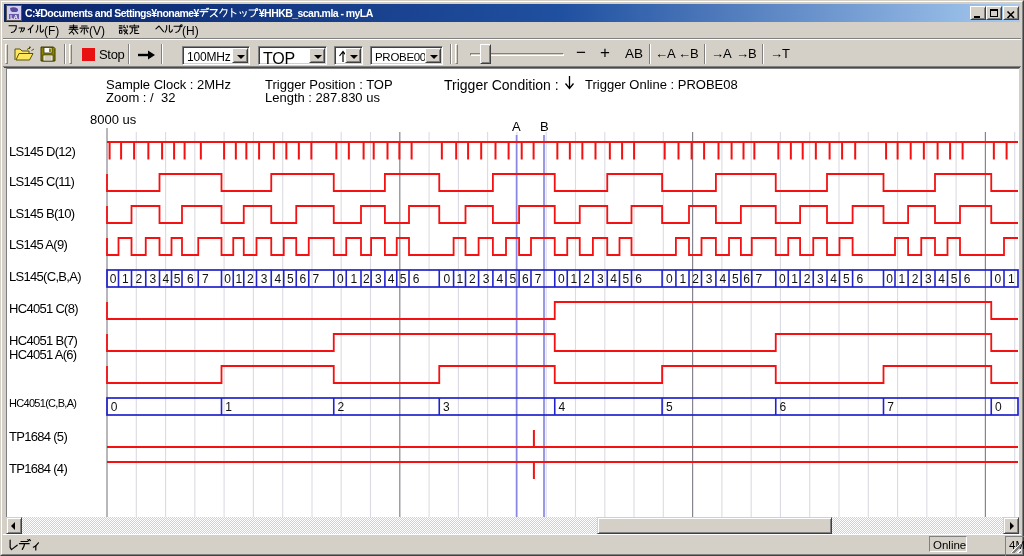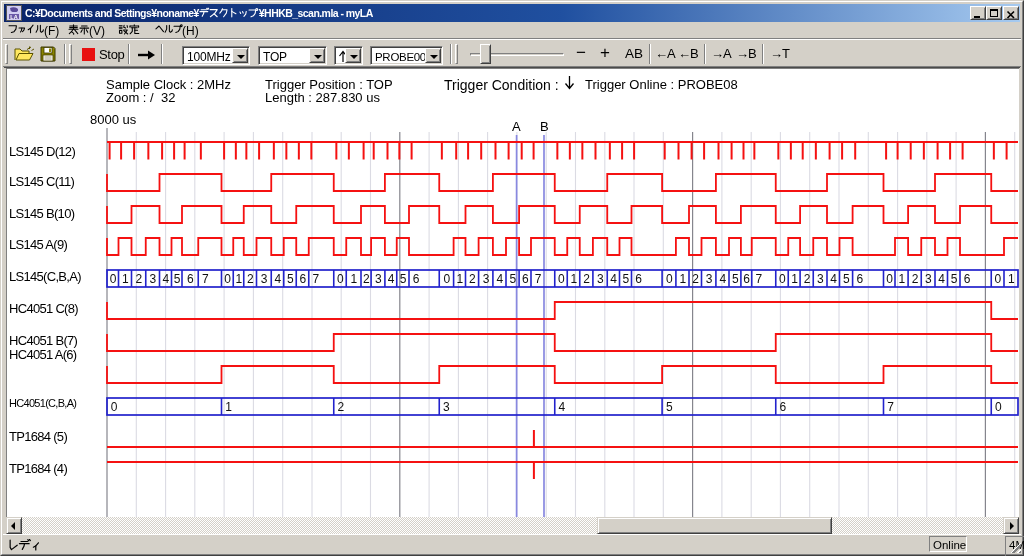--- a/index.html
+++ b/index.html
@@ -121,21 +121,21 @@
     <path d="M 11,1.5 L 18,6 L 11,10.5 Z" fill="#000"></path>
   </svg>
 <div class="sep" style="left:161px;top:44px;height:20px"></div>
 <div class="abs" style="left:182px;top:46px;width:68px;height:19px;background:#fff;border:1px solid;border-color:#808080 #fff #fff #808080;box-shadow:inset 1px 1px 0 #404040, inset -1px -1px 0 #d4d0c8">
     <div class="txt" style="left:4px;top:2.5px;font-size:12px;letter-spacing:-0.2px">100MHz</div>
     <div class="abs" style="right:1px;top:1px;width:16px;height:15px;background:#d4d0c8;border:1px solid;border-color:#fff #404040 #404040 #fff;box-shadow:inset 1px 1px 0 #d4d0c8, inset -1px -1px 0 #808080">
       <div class="abs" style="left:4px;top:6px;width:0;height:0;border:4px solid transparent;border-top:4px solid #000;border-bottom:none"></div>
     </div>
   </div>
 <div class="abs" style="left:258px;top:46px;width:69px;height:19px;background:#fff;border:1px solid;border-color:#808080 #fff #fff #808080;box-shadow:inset 1px 1px 0 #404040, inset -1px -1px 0 #d4d0c8">
-    <div class="txt" style="left:4px;top:2.5px;font-size:12px;letter-spacing:-0.2px">TOP</div>
+    <div class="txt" style="left:4px;top:2.5px;font-size:16px;letter-spacing:-0.2px">TOP</div>
     <div class="abs" style="right:1px;top:1px;width:16px;height:15px;background:#d4d0c8;border:1px solid;border-color:#fff #404040 #404040 #fff;box-shadow:inset 1px 1px 0 #d4d0c8, inset -1px -1px 0 #808080">
       <div class="abs" style="left:4px;top:6px;width:0;height:0;border:4px solid transparent;border-top:4px solid #000;border-bottom:none"></div>
     </div>
   </div>
 <div class="abs" style="left:334px;top:46px;width:29px;height:19px;background:#fff;border:1px solid;border-color:#808080 #fff #fff #808080;box-shadow:inset 1px 1px 0 #404040, inset -1px -1px 0 #d4d0c8">
     <div class="txt" style="left:3px;top:2.5px;font-size:12px;letter-spacing:-0.2px"><svg width="10" height="13" style="position:absolute;left:0;top:0">
         <path d="M5,12 L5,2 M1.5,6 L5,1.5 L8.5,6" stroke="#000" stroke-width="1.2" fill="none"></path>
       </svg></div>
     <div class="abs" style="right:1px;top:1px;width:16px;height:15px;background:#d4d0c8;border:1px solid;border-color:#fff #404040 #404040 #fff;box-shadow:inset 1px 1px 0 #d4d0c8, inset -1px -1px 0 #808080">
       <div class="abs" style="left:4px;top:6px;width:0;height:0;border:4px solid transparent;border-top:4px solid #000;border-bottom:none"></div>

